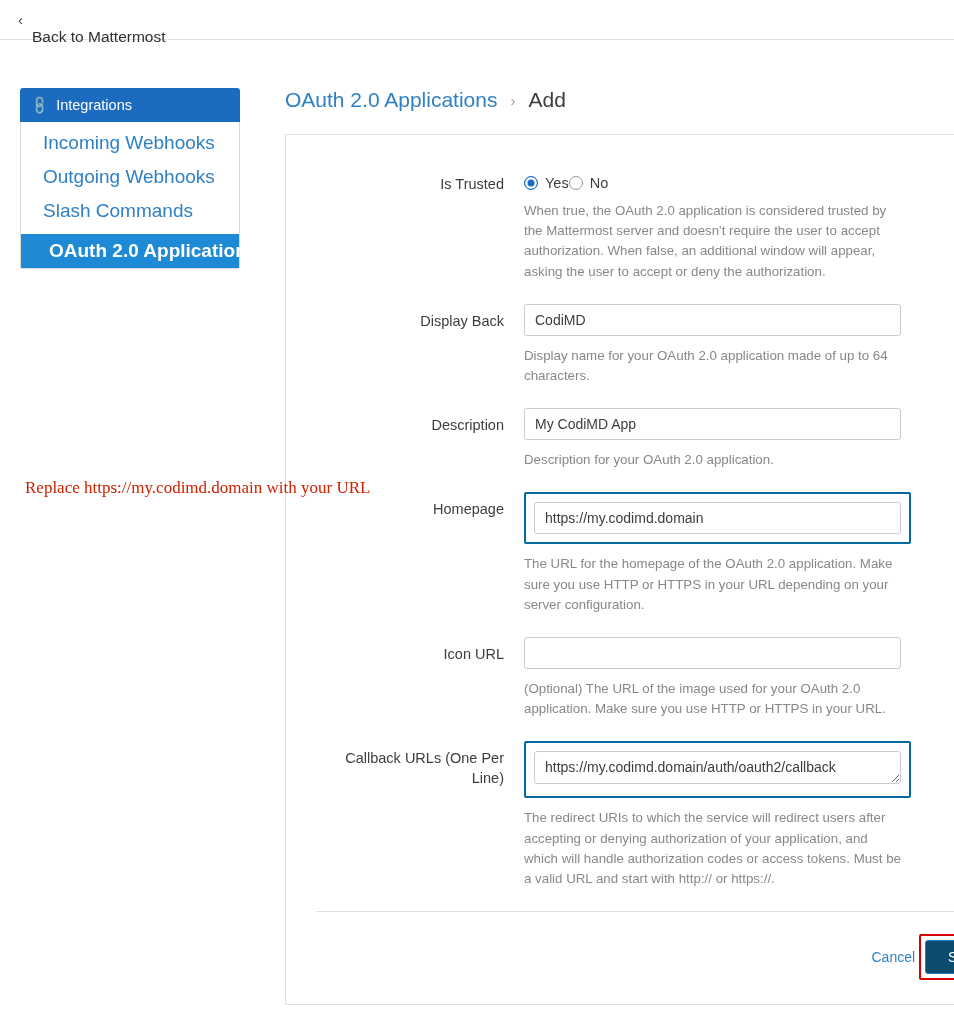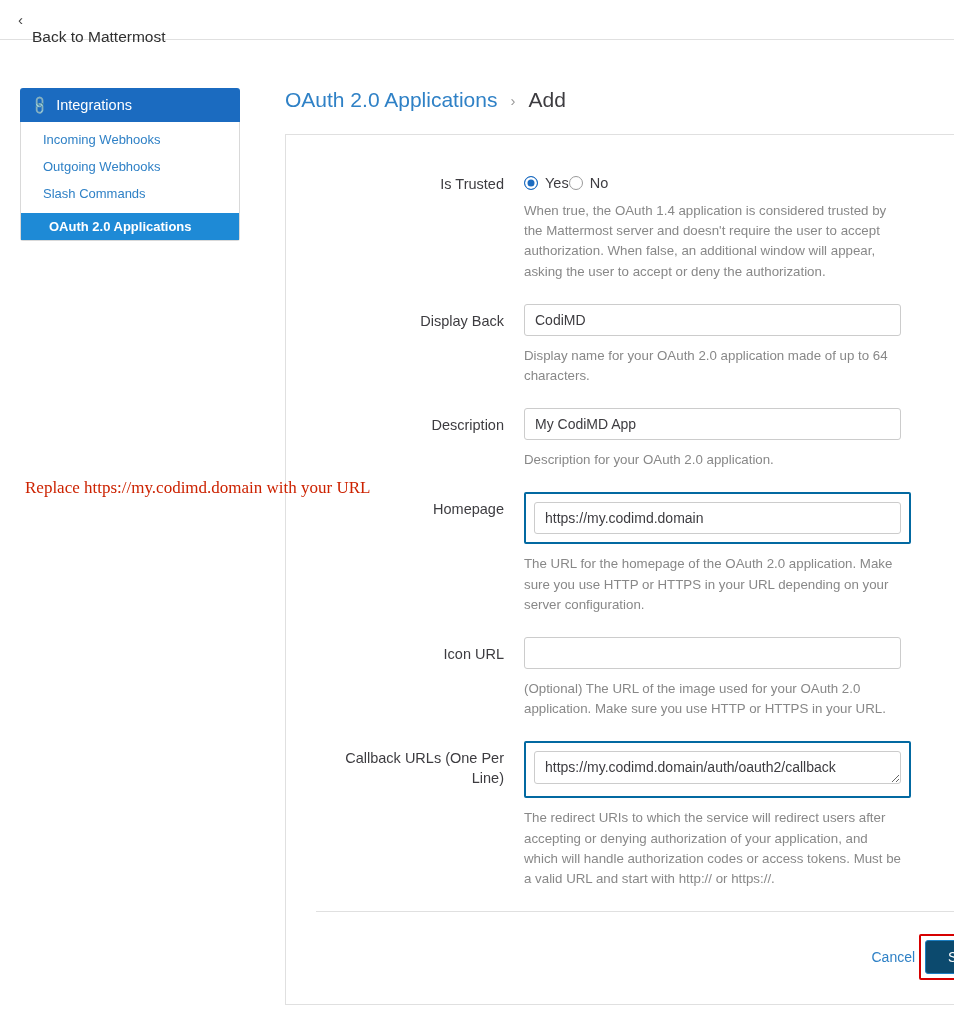--- a/index.html
+++ b/index.html
@@ -61,21 +61,21 @@
     line-height: 1;
   }
   .side-list {
     border: 1px solid #d9d9d9;
     border-top: none;
     border-radius: 0 0 3px 3px;
     background: #fff;
     padding: 4px 0 0 0;
   }
   .side-item {
-    font-size: 13px;
+    font-size: 19px;
     color: #2f81c6;
     padding: 6px 12px 6px 22px;
     cursor: pointer;
     white-space: nowrap;
   }
   .side-item.active {
     background: #1c8cd6;
     background: #1e8ad6;
     color: #fff;
     font-weight: bold;
@@ -276,21 +276,21 @@
             <div class="radios">
               <label class="radio">
                 <span class="rb on"></span>
                 <span>Yes</span>
               </label>
               <label class="radio">
                 <span class="rb"></span>
                 <span>No</span>
               </label>
             </div>
-            <div class="help">When true, the OAuth 1.4 application is considered trusted by the Mattermost server and doesn't require the user to accept authorization. When false, an additional window will appear, asking the user to accept or deny the authorization.</div>
+            <div class="help">When true, the OAuth 2.0 application is considered trusted by the Mattermost server and doesn't require the user to accept authorization. When false, an additional window will appear, asking the user to accept or deny the authorization.</div>
           </div>
         </div>
 
         <div class="row">
           <div class="lbl">Display Back</div>
           <div class="fld">
             <input type="text" value="CodiMD" style="">
             <div class="help">Display name for your OAuth 2.0 application made of up to 64 characters.</div>
           </div>
         </div>

